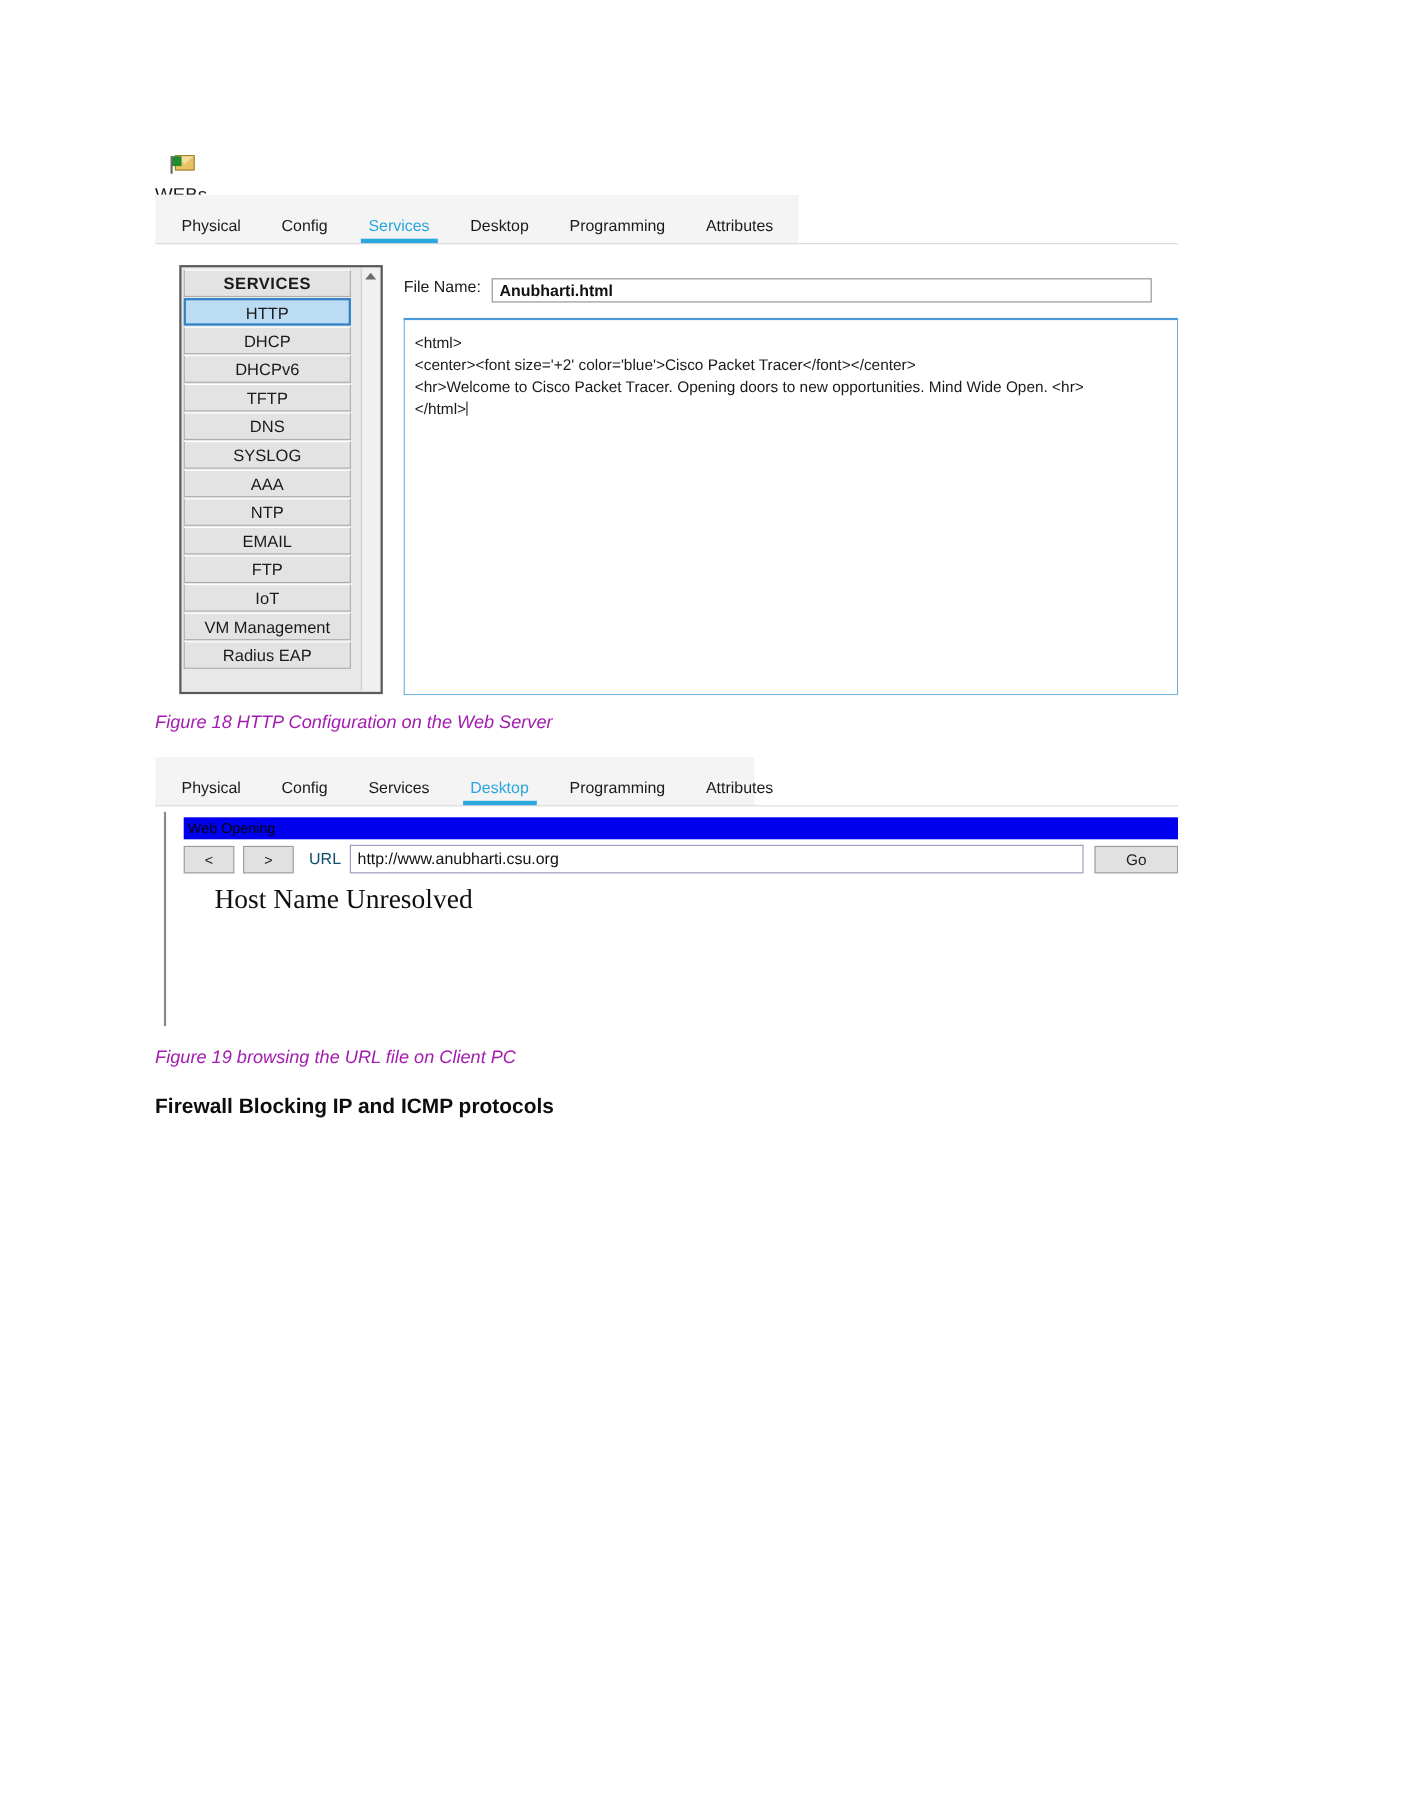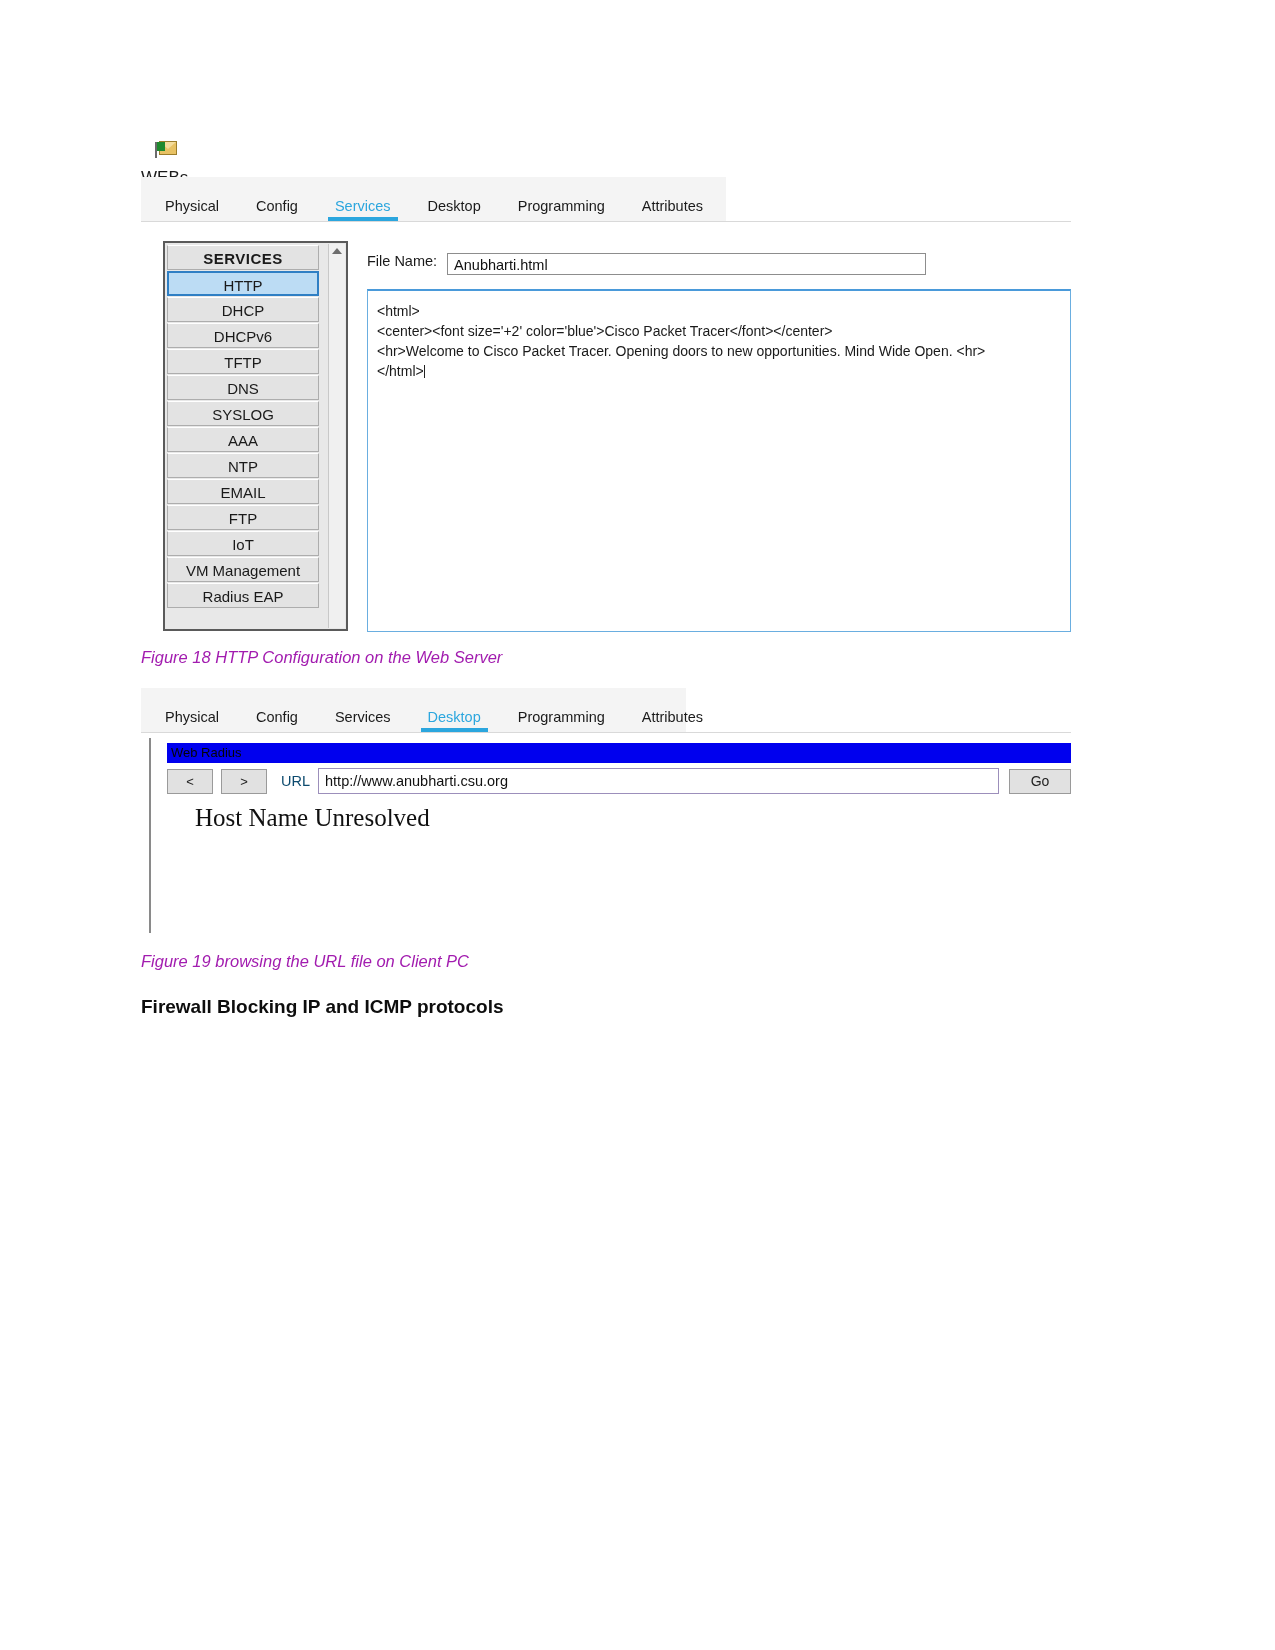--- a/index.html
+++ b/index.html
@@ -266,21 +266,21 @@
     height: 26px;
     line-height: 24px;
     background: #ffffff;
     border: 1px solid #9c8fbb;
     font-size: 14.5px;
     padding-left: 6px;
     color: #111;
     box-sizing: border-box;
   }
   .gobtn {
-    width: 62px;
+    width: 76px;
     height: 25px;
     background: #e1e1e1;
     border: 1px solid #9a9a9a;
     font-size: 14px;
     line-height: 23px;
     text-align: center;
     color: #222;
     box-sizing: border-box;
     margin-left: 10px;
   }
@@ -350,21 +350,21 @@
         <div class="svc-item">VM Management</div>
         <div class="svc-item">Radius EAP</div>
       </div>
       <div class="svc-scroll">
         <div class="arrowup"></div>
       </div>
     </div>
 
     <div class="filename-row" style="left:226px; top:76px; width:700px;">
       <span class="filename-label">File Name:</span>
-      <span class="filename-box" style="width:479px;">Anubharti.html</span>
+      <span class="filename-box" style="width:600px;font-weight:bold;">Anubharti.html</span>
     </div>
 
     <div class="code-box" style="left:226px; top:112px; width:704px; height:343px;">
       <div style="height:10px;"></div>
       <div class="code-line">&lt;html&gt;</div>
       <div class="code-line">&lt;center&gt;&lt;font size='+2' color='blue'&gt;Cisco Packet Tracer&lt;/font&gt;&lt;/center&gt;</div>
       <div class="code-line">&lt;hr&gt;Welcome to Cisco Packet Tracer. Opening doors to new opportunities. Mind Wide Open. &lt;hr&gt;</div>
       <div class="code-line"><span>&lt;/html&gt;</span><span class="caret"></span></div>
     </div>
   </div>
@@ -378,21 +378,21 @@
       <div class="tab">Physical</div>
       <div class="tab">Config</div>
       <div class="tab">Services</div>
       <div class="tab active">Desktop</div>
       <div class="tab">Programming</div>
       <div class="tab">Attributes</div>
     </div>
 
     <div class="browser-outer" style="left:8px; top:50px; width:922px; height:195px;">
 
-      <div class="browser-title" style="left:16px; top:5px; right:0; height:20px;">Web Radius</div>
+      <div class="browser-title" style="left:16px; top:5px; right:0; height:20px;">Web Opening</div>
 
       <div class="url-row" style="left:16px; top:28px; right:0; height:30px;">
         <div class="navbtn">&lt;</div>
         <div class="navbtn">&gt;</div>
         <span class="url-label">URL</span>
         <span class="url-input">http://www.anubharti.csu.org</span>
         <div class="gobtn">Go</div>
       </div>
 
       <div class="page-body" style="left:16px; top:60px; right:0; height:132px;">

